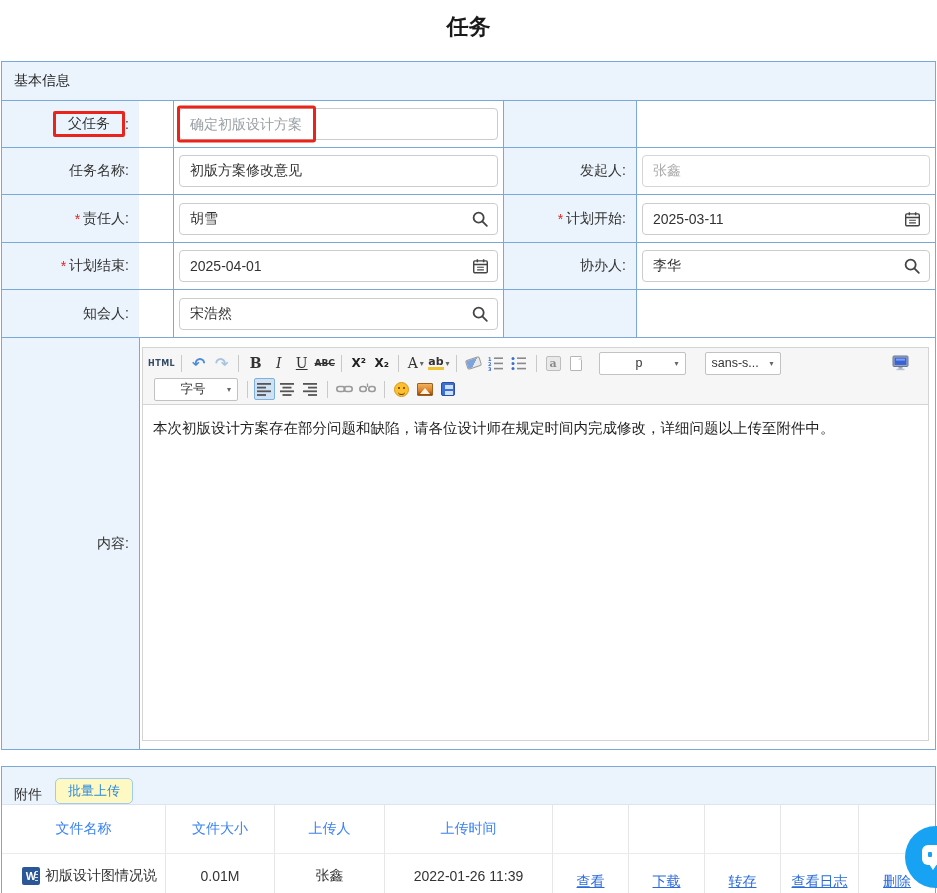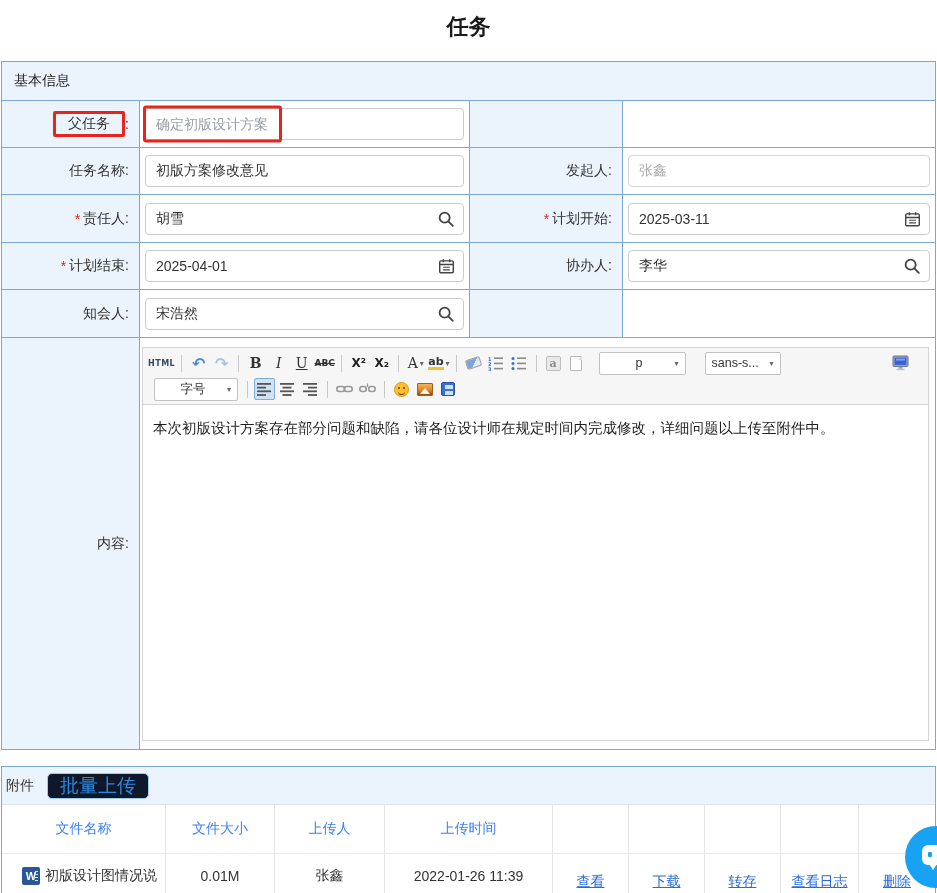--- a/index.html
+++ b/index.html
@@ -30,22 +30,22 @@
     display: flex;
     align-items: center;
     padding: 0 12px;
     font-size: 14px;
     color: #222;
   }
   .frow { display: flex; border-top: 1px solid #7aa9d8; }
   .frow > div { border-left: 1px solid #7aa9d8; }
   .frow > div:first-child { border-left: none; }
   .lbl-l { width: 137px; }
-  .inp-l { width: 330px; }
-  .lbl-r { width: 153px; padding-left: 40px; }
+  .inp-l { width: 330px; margin-left: 34px; }
+  .lbl-r { width: 133px; padding-left: 40px; }
   .inp-r { flex: 1; }
   .h47 { height: 47px; }
   .h48 { height: 48px; }
   .lbl-cell {
     background: #ebf4fc;
     display: flex;
     align-items: center;
     justify-content: flex-end;
     padding-right: 10px;
     font-size: 14px;
@@ -221,32 +221,32 @@
   
   .attach-section {
     margin: 16px 1px 0 1px;
     border: 1px solid #7aa9d8;
   }
   .attach-header {
     height: 38px;
     background: #ebf4fc;
     border-bottom: 1px solid #d9e6f2;
     display: flex;
-    align-items: center;
-    padding: 0 4px;
+    align-items: flex-end;
+    padding: 0 12px;
     gap: 13px;
     font-size: 14px;
   }
   .upload-btn {
     height: 26px;
-    background: #0f172a;
+    background: #fef9c3;
     border: 1px solid #9ecbef;
     border-radius: 5px;
     color: #2c8ae0;
-    font-size: 19px;
+    font-size: 13px;
     padding: 0 12px;
     display: inline-flex;
     align-items: center;
     cursor: pointer;
     font-family: Liberation Sans, sans-serif;
   }
   .at-row { display: flex; background: #fff; }
   .at-row > div { border-left: 1px solid #e6e6e6; display: flex; align-items: center; justify-content: center; font-size: 14px; }
   .at-row > div:first-child { border-left: none; }
   .at-head { height: 48px; }

